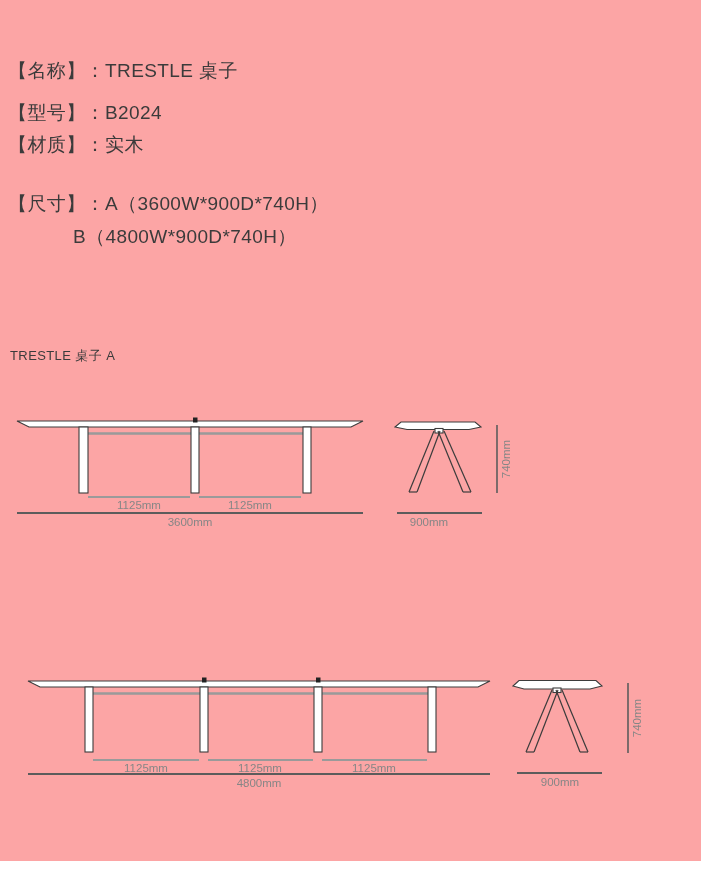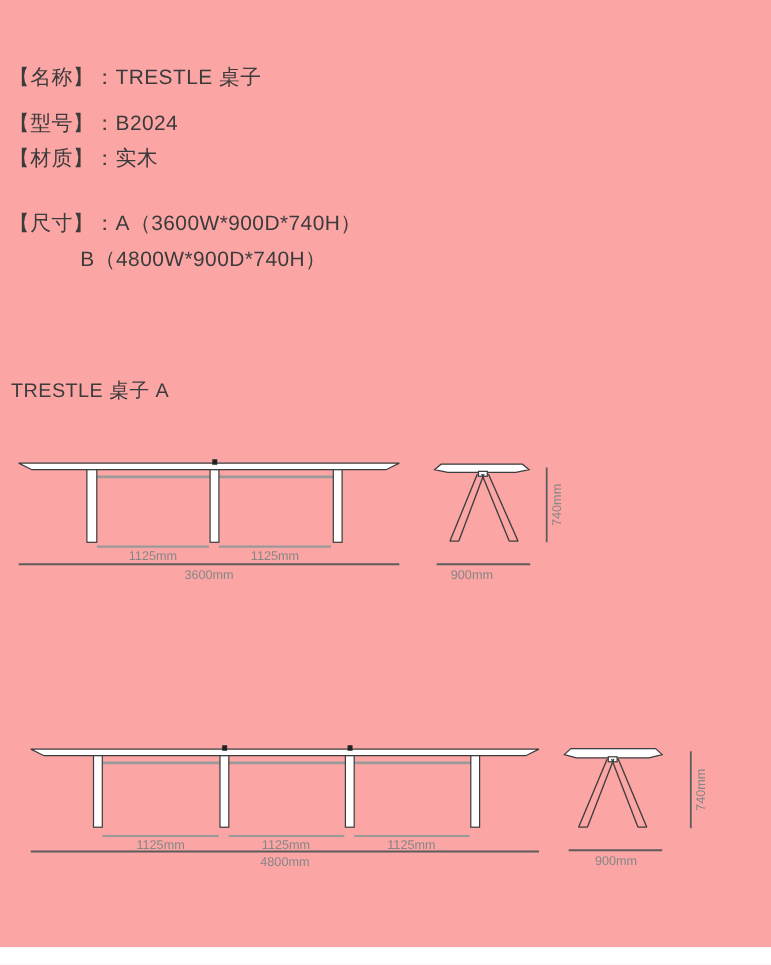--- a/index.html
+++ b/index.html
@@ -5,21 +5,21 @@
   html,body{margin:0;padding:0;background:#ffffff;}
   body{width:701px;height:877px;font-family:"Liberation Sans","DejaVu Sans",sans-serif;}
   .page{position:relative;width:701px;height:861px;background:#fca5a5;overflow:hidden;}
   .spec-line{
     position:absolute;left:8px;
     font-size:19px;line-height:20px;color:#3b3b3b;
     letter-spacing:0.4px;white-space:pre;
   }
   .sec-title{
     position:absolute;left:10px;margin:0;
-    font-size:18px;line-height:19px;font-weight:400;
+    font-size:13px;line-height:19px;font-weight:400;
     color:#3b3b3b;letter-spacing:0.4px;white-space:pre;
   }
   svg.drawing{position:absolute;left:0;display:block;}
   svg text{
     font-family:"Liberation Sans","DejaVu Sans",sans-serif;
     font-size:11.5px;fill:#868686;
   }
   .outline{stroke:#3c3c3c;stroke-width:1.1;fill:#ffffff;}
   .joint{fill:#222222;stroke:none;}
   .stretcher{stroke:#9a9a9a;stroke-width:2.4;}

